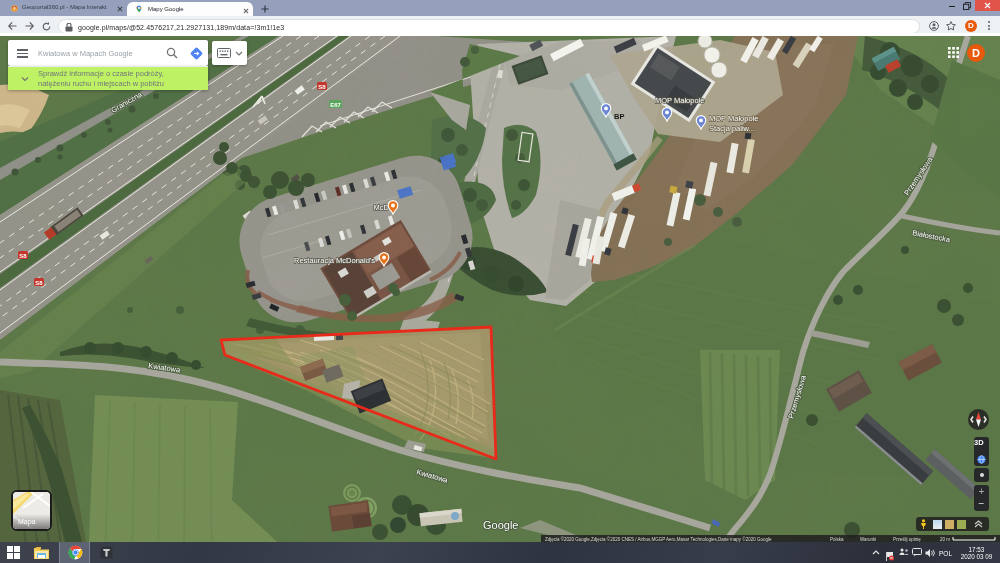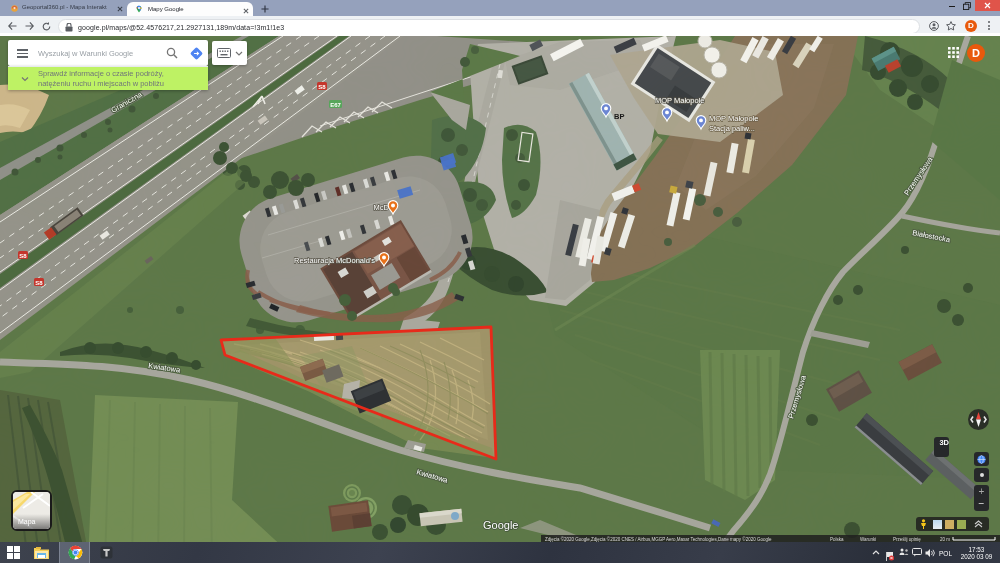--- a/index.html
+++ b/index.html
@@ -580,21 +580,21 @@
 </svg>
 
 <div class="abs" style="left:8px;top:40px;width:200px;height:26px;background:#fff;border-radius:2px;box-shadow:0 1px 3px rgba(0,0,0,0.3)">
 
   <div class="abs" style="left:9px;top:9px;width:11px;height:9px">
     <div style="height:1.6px;background:#5f6368;margin-bottom:2px"></div>
     <div style="height:1.6px;background:#5f6368;margin-bottom:2px"></div>
     <div style="height:1.6px;background:#5f6368"></div>
   </div>
 
-  <div class="abs" style="left:30px;top:9px;font-size:7.5px;color:#9aa0a6">Wyszukaj w Warunki Google</div>
+  <div class="abs" style="left:30px;top:9px;font-size:7.5px;color:#9aa0a6">Kwiatowa w Mapach Google</div>
 
   <svg class="abs" style="left:158px;top:7px" width="12" height="12" viewBox="0 0 12 12">
       <circle cx="5" cy="5" r="3.6" fill="none" stroke="#757575" stroke-width="1.3"></circle>
       <line x1="7.8" y1="7.8" x2="11" y2="11" stroke="#757575" stroke-width="1.5"></line>
     </svg>
 
   <svg class="abs" style="left:181px;top:6px" width="15" height="15" viewBox="0 0 16 16">
       <rect x="3" y="3" width="10" height="10" rx="2" fill="#4f84f2" transform="rotate(45 8 8)"></rect>
       <path d="M5.4,8.6 L5.4,7.4 L8.4,7.4 L8.4,5.6 L11,8 L8.4,10.4 L8.4,8.6 Z" fill="#fff"></path>
     </svg>
@@ -639,21 +639,21 @@
 
 <div class="abs" style="left:968px;top:409px;width:21px;height:21px;border-radius:50%;background:rgba(34,34,34,0.85)">
 <svg class="abs" style="left:0;top:0" width="21" height="21" viewBox="0 0 21 21">
       <path d="M10.5,3 L13,10.5 L8,10.5 Z" fill="#e8453c"></path>
       <path d="M10.5,18 L13,10.5 L8,10.5 Z" fill="#f5f5f5"></path>
       <path d="M5,7.5 L3,10.5 L5,13.5" stroke="#e8e8e8" stroke-width="1.6" fill="none"></path>
       <path d="M16,7.5 L18,10.5 L16,13.5" stroke="#e8e8e8" stroke-width="1.6" fill="none"></path>
     </svg>
 </div>
 
-<div class="abs" style="left:934px;top:437px;width:15px;height:20px;background:#26282a;border-radius:3px;color:#fff;font-size:7.5px;font-weight:bold;text-align:right;line-height:12px">3D</div>
+<div class="abs" style="left:974px;top:437px;width:15px;height:20px;background:#26282a;border-radius:3px;color:#fff;font-size:7.5px;font-weight:bold;text-align:left;line-height:12px">3D</div>
 
 <div class="abs" style="left:974px;top:452px;width:15px;height:14px;background:#26282a;border-radius:3px">
 <svg class="abs" style="left:3px;top:2.5px" width="9" height="9" viewBox="0 0 9 9">
       <circle cx="4.5" cy="4.5" r="4" fill="#4285f4"></circle>
       <ellipse cx="4.5" cy="4.5" rx="1.8" ry="4" fill="none" stroke="#cfe0fb" stroke-width="0.7"></ellipse>
       <line x1="0.5" y1="4.5" x2="8.5" y2="4.5" stroke="#cfe0fb" stroke-width="0.7"></line>
     </svg>
 </div>
 
 <div class="abs" style="left:974px;top:468px;width:15px;height:14px;background:#26282a;border-radius:3px">

